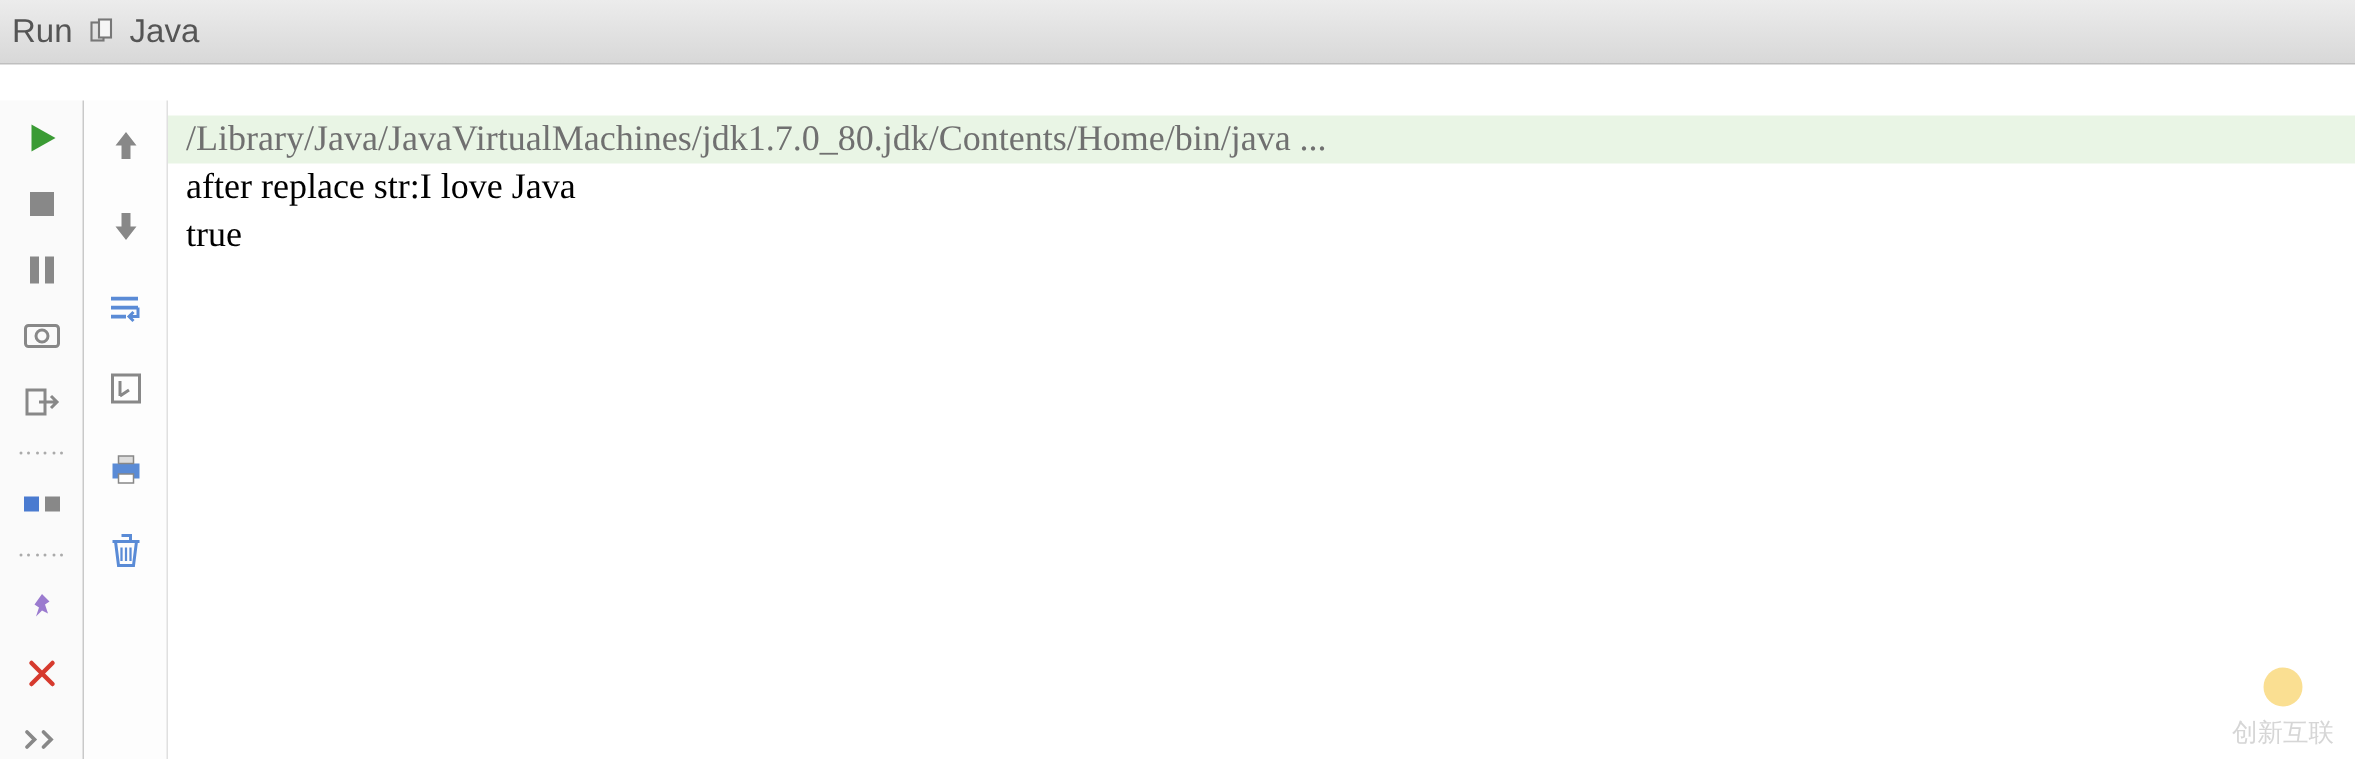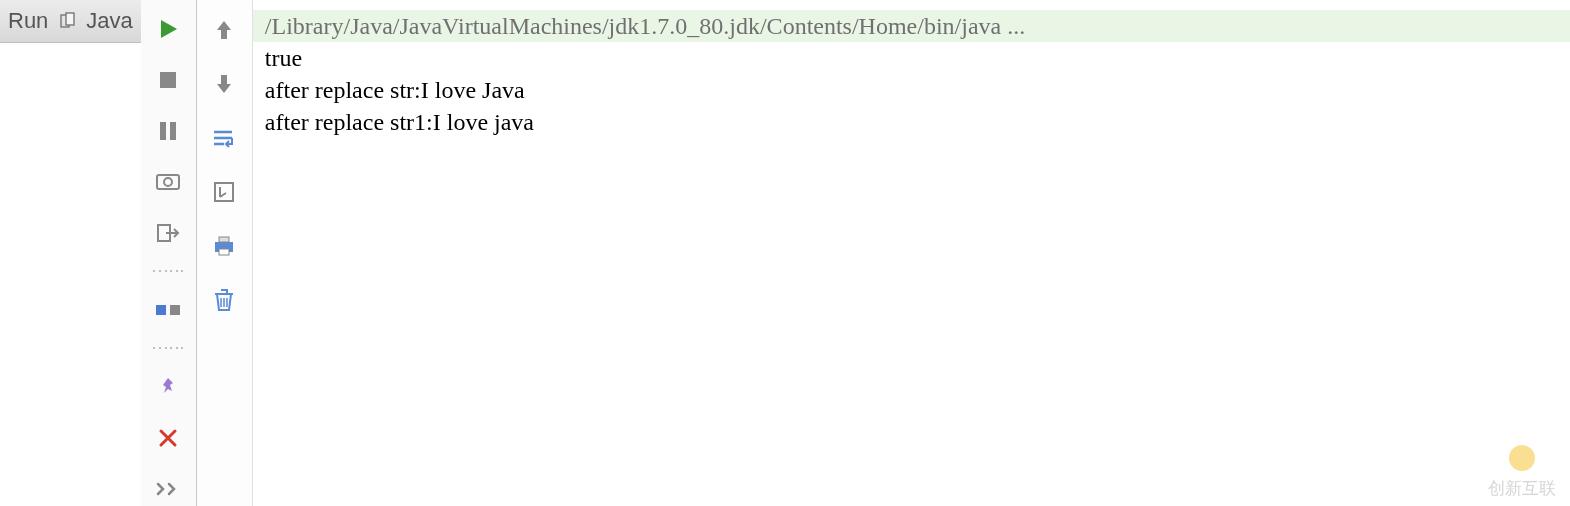--- a/index.html
+++ b/index.html
@@ -6,22 +6,24 @@
     margin: 0;
     padding: 0;
     width: 1570px;
     height: 506px;
     font-family: "Helvetica Neue", Arial, sans-serif;
     background: #ffffff;
     overflow: hidden;
   }
   .root {
     display: flex;
+    flex-direction: column;
     width: 100%;
     height: 100%;
+    gap: 24px;
   }
   .header {
     height: 42px;
     background: linear-gradient(to bottom, #ececec, #d8d8d8);
     border-bottom: 1px solid #bfbfbf;
     display: flex;
     align-items: center;
     padding: 0 8px;
     font-size: 22px;
     color: #555;
@@ -218,23 +220,22 @@
         <svg width="22" height="26" viewBox="0 0 22 26">
           <path d="M4 7 h14 l-2 16 h-10 z" fill="none" stroke="#5a8bd6" stroke-width="2"></path>
           <path d="M2 7 h18 M8 3 h6 v4" fill="none" stroke="#5a8bd6" stroke-width="2"></path>
           <path d="M8 11 v9 M11 11 v9 M14 11 v9" stroke="#5a8bd6" stroke-width="1.5"></path>
         </svg>
       </div>
     </div>
 
     <div class="console">
       <div class="console-line cmd-line">/Library/Java/JavaVirtualMachines/jdk1.7.0_80.jdk/Contents/Home/bin/java ...</div>
+      <div class="console-line">after replace str:I love Java</div>
       <div class="console-line">true</div>
-      <div class="console-line">after replace str:I love Java</div>
-      <div class="console-line">after replace str1:I love java</div>
       <div class="console-line"></div>
     </div>
 
   </div>
 </div>
 
 <div class="watermark">
   <div class="logo"></div>
   <span>创新互联</span>
 </div>

